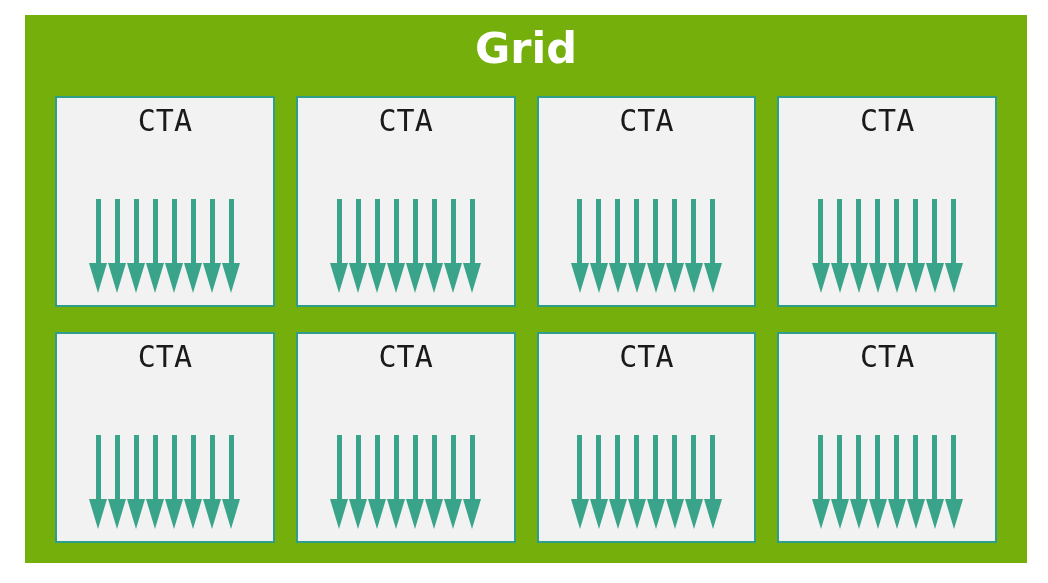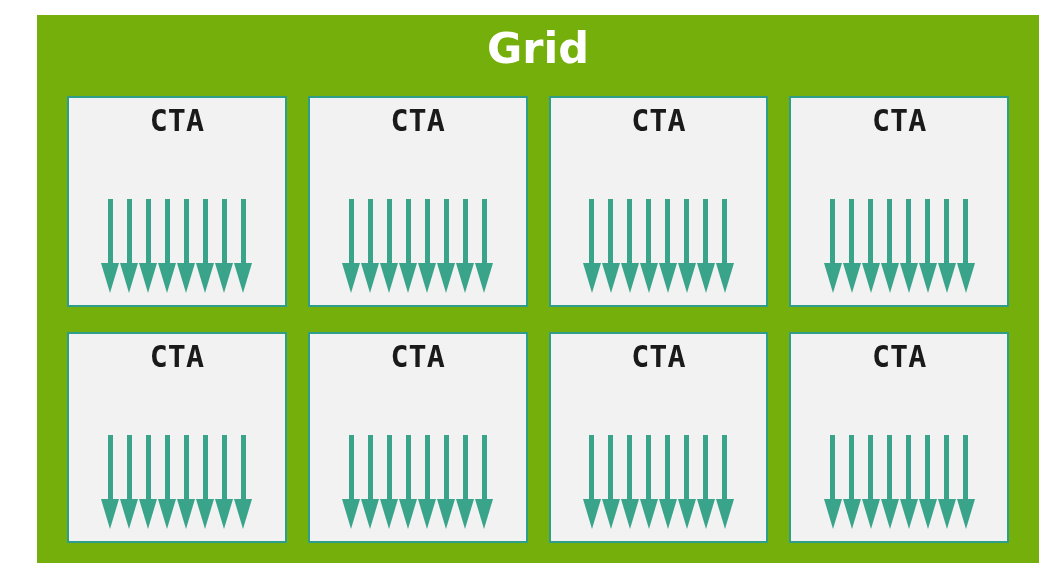--- a/index.html
+++ b/index.html
@@ -9,21 +9,21 @@
   }
   body {
     width: 1048px;
     height: 583px;
     position: relative;
     overflow: hidden;
     font-family: "DejaVu Sans", sans-serif;
   }
   .slide {
     position: absolute;
-    left: 37px;
+    left: 25px;
     top: 15px;
     width: 1002px;
     height: 548px;
     background: var(--grid-fill, #74AF0B);
     box-sizing: border-box;
   }
   .slide-title {
     height: 82px;
     box-sizing: border-box;
     padding-top: 10px;
@@ -50,21 +50,21 @@
     border: 2px solid var(--cta-border, #2E9E8B);
     box-sizing: border-box;
     display: flex;
     flex-direction: column;
     align-items: center;
   }
   .cta-label {
     margin-top: 5px;
     font-family: "DejaVu Sans Mono", monospace;
     font-size: 30px;
-    font-weight: 700;
+    font-weight: 400;
     color: var(--cta-text, #1A1A1A);
     letter-spacing: 0px;
   }
   .thread-arrows {
     margin-top: auto;
     margin-bottom: 12px;
     display: flex;
     align-items: flex-end;
     gap: 1px;
     height: 94px;

